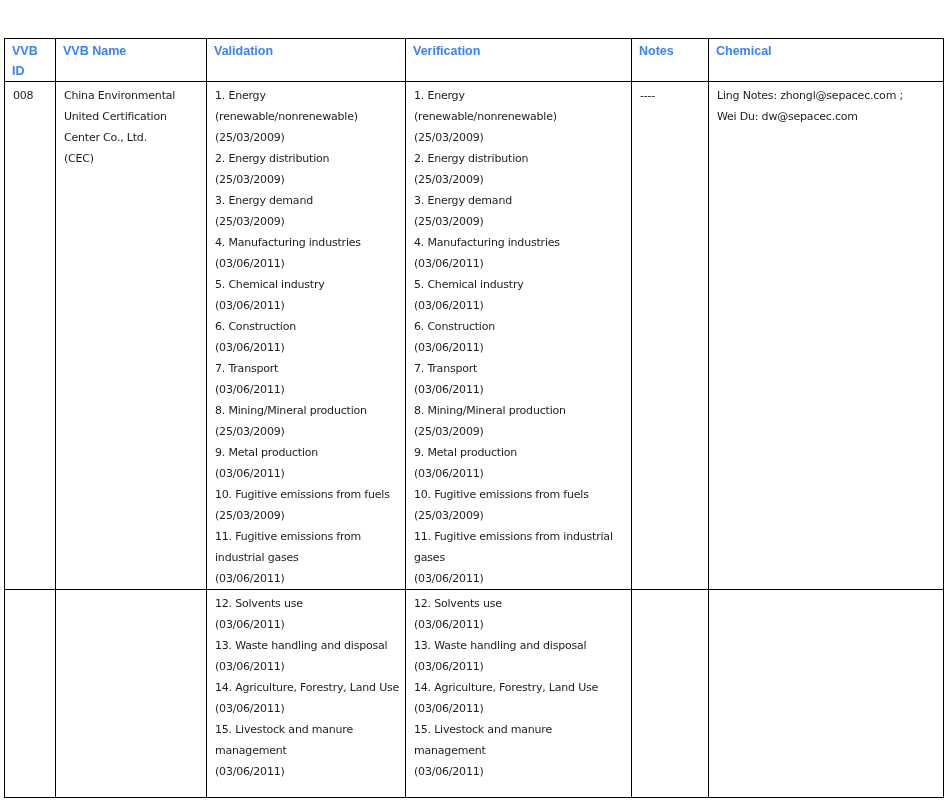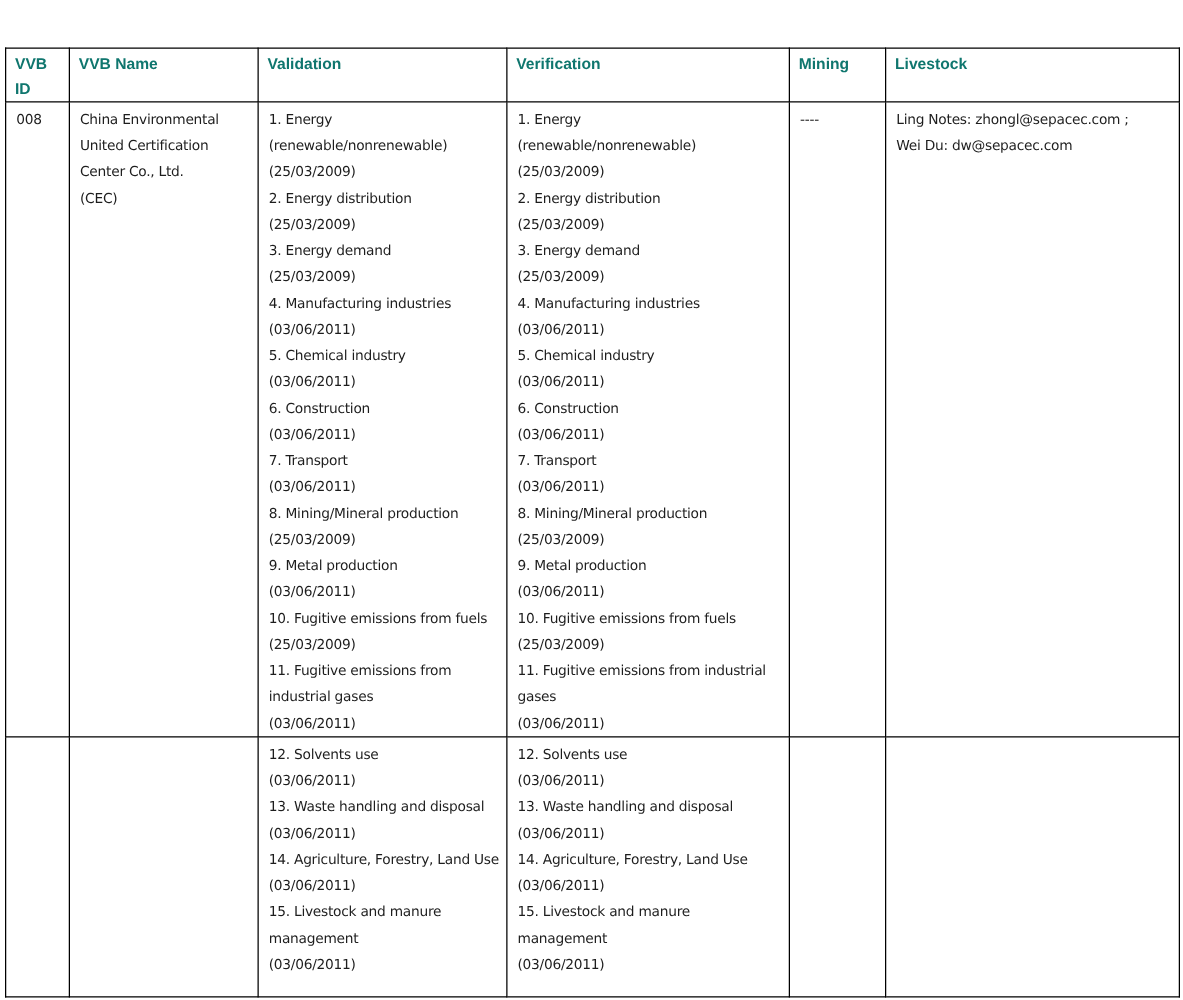--- a/index.html
+++ b/index.html
@@ -48,21 +48,21 @@
     vertical-align: top;
     overflow: hidden;
     text-align: left;
   }
   .vvb-table th {
     font-family: "Liberation Sans", sans-serif;
     font-size: 12.5px;
     font-weight: bold;
     line-height: 20px;
     padding: 2px 16px 0 7px;
-    color: #0f766e;
+    color: #3b82f6;
   }
   .vvb-table td {
     font-family: "DejaVu Sans", sans-serif;
     font-size: 11px;
     line-height: 21px;
     letter-spacing: -0.2px;
     padding: 3px 4px 0 8px;
     color: #1d1d1d;
   }
   .vvb-table thead tr { height: 40px; }
@@ -87,22 +87,22 @@
     </colgroup>
     <thead>
       <tr>
         <th>
             <div class="tline">VVB</div>
             <div class="tline">ID</div>
           </th>
         <th>VVB Name</th>
         <th>Validation</th>
         <th>Verification</th>
-        <th>Mining</th>
-        <th>Livestock</th>
+        <th>Notes</th>
+        <th>Chemical</th>
       </tr>
     </thead>
     <tbody>
       <tr class="row-main">
         <td>008</td>
         <td>
             <div class="tline">China Environmental</div>
             <div class="tline">United Certification</div>
             <div class="tline">Center Co., Ltd.</div>
             <div class="tline">(CEC)</div>

